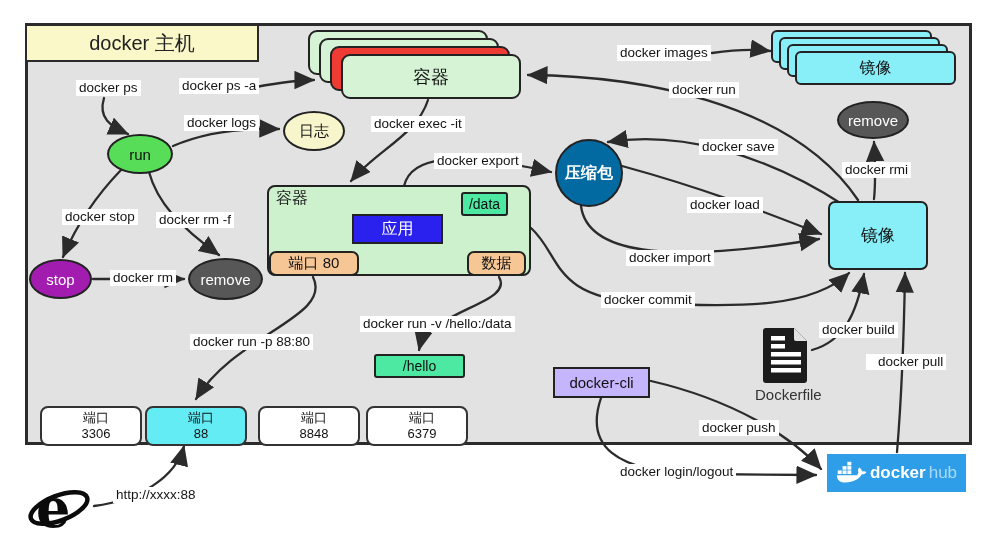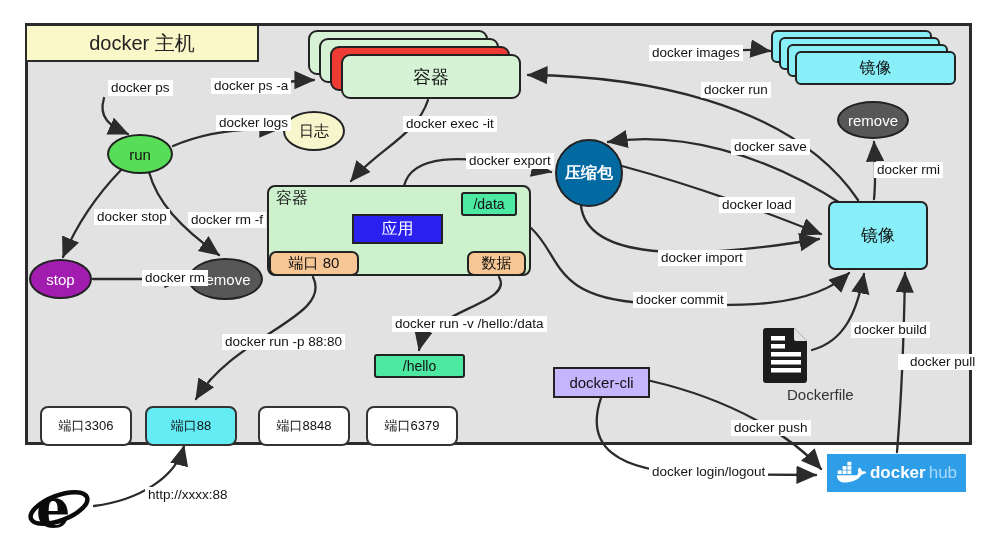--- a/index.html
+++ b/index.html
@@ -23,30 +23,30 @@
   .remove{background:#575757;color:#fff;font-size:15px;}
   .log{background:#f7f5cb;font-size:15px;}
   .tarball{background:#0369a1;color:#fff;font-weight:bold;font-size:16px;border-radius:50%;}
   .container-big{left:267px;top:185px;width:264px;height:91px;background:#cdf1cd;border-radius:8px;}
   .container-big-label{left:276px;top:188px;font-size:16px;color:#222;}
   .app{left:352px;top:214px;width:91px;height:30px;background:#2a21ee;color:#fff;font-size:16px;}
   .vol{background:#4de8a2;font-size:14px;border-radius:3px;}
   .orange{background:#f6c795;border-radius:7px;font-size:15px;}
   .image-single{left:828px;top:201px;width:100px;height:69px;background:#88eff8;border-radius:7px;font-size:17px;}
   .port{position:absolute;top:406px;width:88px;height:36px;background:#fff;border:2.5px solid #333;border-radius:8px;
-        display:flex;flex-direction:row;align-items:center;justify-content:center;font-size:13px;line-height:1.25;}
+        display:flex;flex-direction:column;align-items:center;justify-content:center;font-size:13px;line-height:1.25;padding-left:10px;}
   .port.active{background:#63ecf4;}
   .cli{left:553px;top:367px;width:97px;height:31px;background:#c4b5fd;border:2.5px solid #222;font-size:15px;}
   .hub{left:827px;top:454px;width:139px;height:38px;background:#2e9ee8;border:none;
        display:flex;align-items:center;justify-content:center;gap:3px;}
   .hub .d{color:#fff;font-weight:bold;font-size:17px;}
   .hub .h{color:#a9d9f8;font-size:17px;}
   
   .elabel{position:absolute;background:#fff;padding:0 3px;font-size:13.5px;white-space:nowrap;
-          color:#141414;line-height:1.2;margin-left:32px;}
+          color:#141414;line-height:1.2;}
   .nobg{background:transparent;font-size:15px;color:#333;}
   svg.edges{position:absolute;left:0;top:0;pointer-events:none;}
   svg.edges path.e{fill:none;stroke:#2b2b2b;stroke-width:2.3;stroke-linecap:round;}
 </style>
 </head>
 <body>
 
 <div class="stage">
 
   <div class="abs host-box"></div>
@@ -98,21 +98,21 @@
   <div class="node ellipse log" style="left:283px;top:111px;width:62px;height:40px;">日志</div>
   <div class="node ellipse run" style="left:107px;top:134px;width:66px;height:40px;">run</div>
   <div class="node ellipse stop" style="left:29px;top:259px;width:63px;height:40px;">stop</div>
   <div class="node ellipse remove" style="left:188px;top:258px;width:75px;height:42px;">remove</div>
   <div class="node ellipse remove" style="left:837px;top:101px;width:72px;height:38px;">remove</div>
   <div class="node tarball" style="left:555px;top:139px;width:68px;height:68px;">压缩包</div>
 
   <div class="node container-big"></div>
   <span class="abs container-big-label">容器</span>
   <div class="node app">应用</div>
-  <div class="node vol" style="left:461px;top:192px;width:56px;height:24px;">/data</div>
+  <div class="node vol" style="left:461px;top:192px;width:47px;height:24px;">/data</div>
   <div class="node orange" style="left:269px;top:251px;width:90px;height:25px;">端口 80</div>
   <div class="node orange" style="left:467px;top:251px;width:59px;height:25px;">数据</div>
 
   <div class="node image-single">镜像</div>
 
   <div class="node vol" style="left:374px;top:354px;width:91px;height:24px;">/hello</div>
 
   <div class="port" style="left:40px;">
     <span>端口</span>
     <span>3306</span>

